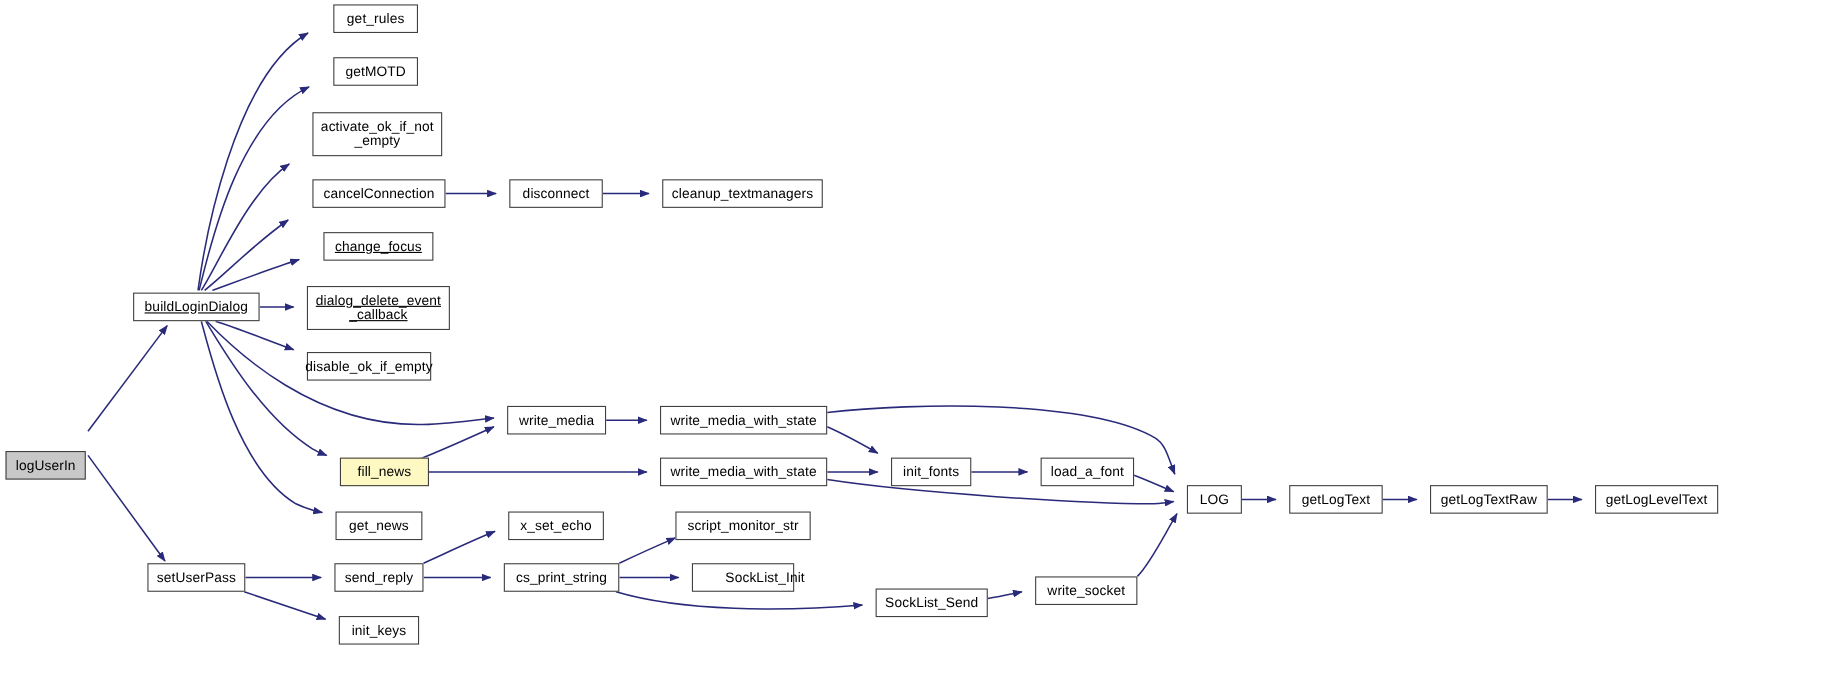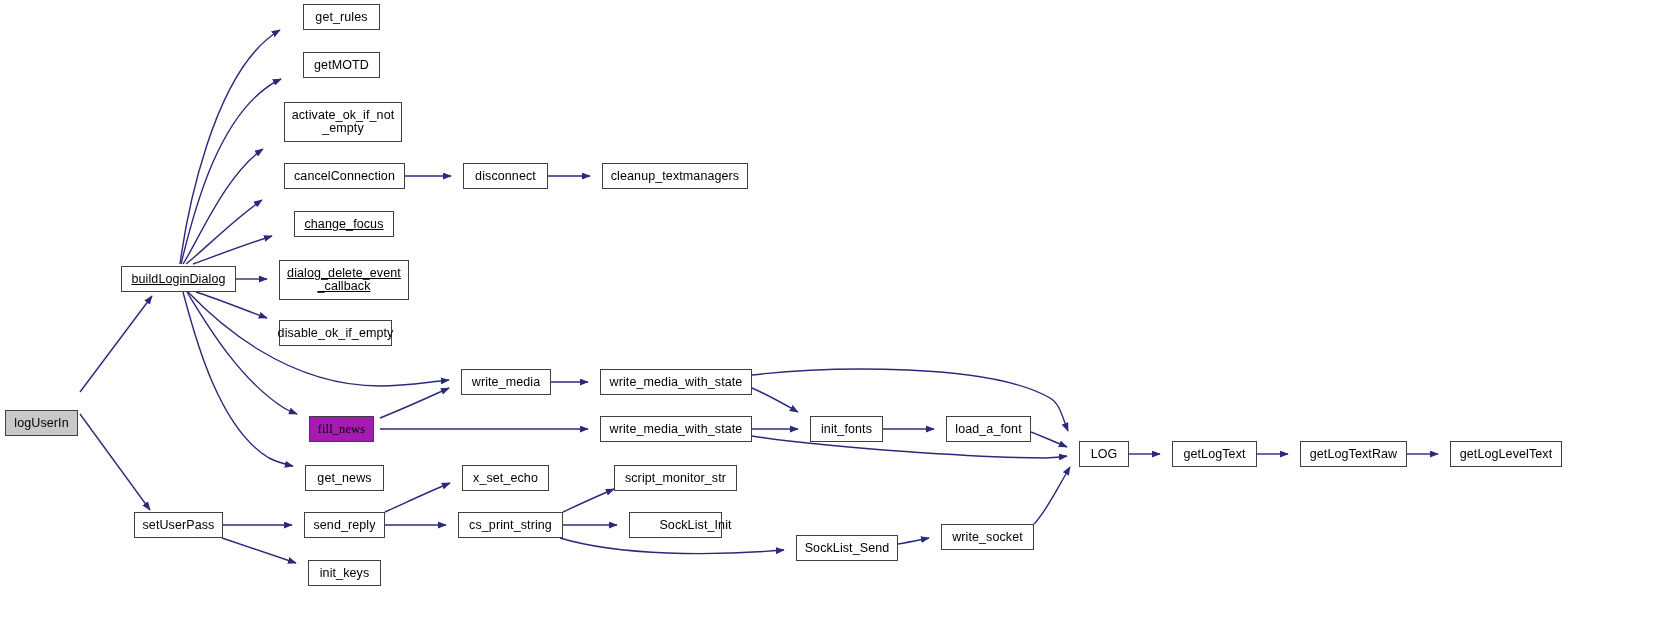--- a/index.html
+++ b/index.html
@@ -98,21 +98,21 @@
       <div class="node" style="left: 134px; top: 512px; width: 89px; height: 26px; border-color: rgb(64, 64, 64); background: rgb(255, 255, 255); color: rgb(0, 0, 0);">setUserPass</div>
       <div class="node" style="left: 303px; top: 4px; width: 77px; height: 26px; border-color: rgb(64, 64, 64); background: rgb(255, 255, 255); color: rgb(0, 0, 0);">get_rules</div>
       <div class="node" style="left: 303px; top: 52px; width: 77px; height: 26px; border-color: rgb(64, 64, 64); background: rgb(255, 255, 255); color: rgb(0, 0, 0);">getMOTD</div>
       <div class="node" style="left: 284px; top: 102px; width: 118px; height: 40px; border-color: rgb(64, 64, 64); background: rgb(255, 255, 255); color: rgb(0, 0, 0);">activate_ok_if_not
 _empty</div>
       <div class="node" style="left: 284px; top: 163px; width: 121px; height: 26px; border-color: rgb(64, 64, 64); background: rgb(255, 255, 255); color: rgb(0, 0, 0);">cancelConnection</div>
       <div class="node" style="left: 294px; top: 211px; width: 100px; height: 26px; border-color: rgb(64, 64, 64); background: rgb(255, 255, 255); color: #000000; text-decoration: underline;">change_focus</div>
       <div class="node" style="left: 279px; top: 260px; width: 130px; height: 40px; border-color: rgb(64, 64, 64); background: rgb(255, 255, 255); color: rgb(0, 0, 0); text-decoration: underline;">dialog_delete_event
 _callback</div>
       <div class="node" style="left: 279px; top: 320px; width: 113px; height: 26px; border-color: rgb(64, 64, 64); background: rgb(255, 255, 255); color: rgb(0, 0, 0);">disable_ok_if_empty</div>
-      <div class="node" style="left: 309px; top: 416px; width: 65px; height: 26px; border-color: rgb(64, 64, 64); background: #a21caf; color: rgb(0, 0, 0); font-family: Liberation Serif, serif;">fill_news</div>
+      <div class="node" style="left: 309px; top: 416px; width: 81px; height: 26px; border-color: rgb(64, 64, 64); background: #fef9c3; color: rgb(0, 0, 0);">fill_news</div>
       <div class="node" style="left: 305px; top: 465px; width: 79px; height: 26px; border-color: rgb(64, 64, 64); background: rgb(255, 255, 255); color: rgb(0, 0, 0);">get_news</div>
       <div class="node" style="left: 304px; top: 512px; width: 81px; height: 26px; border-color: rgb(64, 64, 64); background: rgb(255, 255, 255); color: rgb(0, 0, 0);">send_reply</div>
       <div class="node" style="left: 308px; top: 560px; width: 73px; height: 26px; border-color: rgb(64, 64, 64); background: rgb(255, 255, 255); color: rgb(0, 0, 0);">init_keys</div>
       <div class="node" style="left: 463px; top: 163px; width: 85px; height: 26px; border-color: rgb(64, 64, 64); background: rgb(255, 255, 255); color: rgb(0, 0, 0);">disconnect</div>
       <div class="node" style="left: 461px; top: 369px; width: 90px; height: 26px; border-color: rgb(64, 64, 64); background: rgb(255, 255, 255); color: rgb(0, 0, 0);">write_media</div>
       <div class="node" style="left: 462px; top: 465px; width: 87px; height: 26px; border-color: rgb(64, 64, 64); background: rgb(255, 255, 255); color: rgb(0, 0, 0);">x_set_echo</div>
       <div class="node" style="left: 458px; top: 512px; width: 105px; height: 26px; border-color: rgb(64, 64, 64); background: rgb(255, 255, 255); color: rgb(0, 0, 0);">cs_print_string</div>
       <div class="node" style="left: 602px; top: 163px; width: 146px; height: 26px; border-color: rgb(64, 64, 64); background: rgb(255, 255, 255); color: rgb(0, 0, 0);">cleanup_textmanagers</div>
       <div class="node" style="left: 600px; top: 369px; width: 152px; height: 26px; border-color: rgb(64, 64, 64); background: rgb(255, 255, 255); color: rgb(0, 0, 0);">write_media_with_state</div>
       <div class="node" style="left: 600px; top: 416px; width: 152px; height: 26px; border-color: rgb(64, 64, 64); background: rgb(255, 255, 255); color: rgb(0, 0, 0);">write_media_with_state</div>

